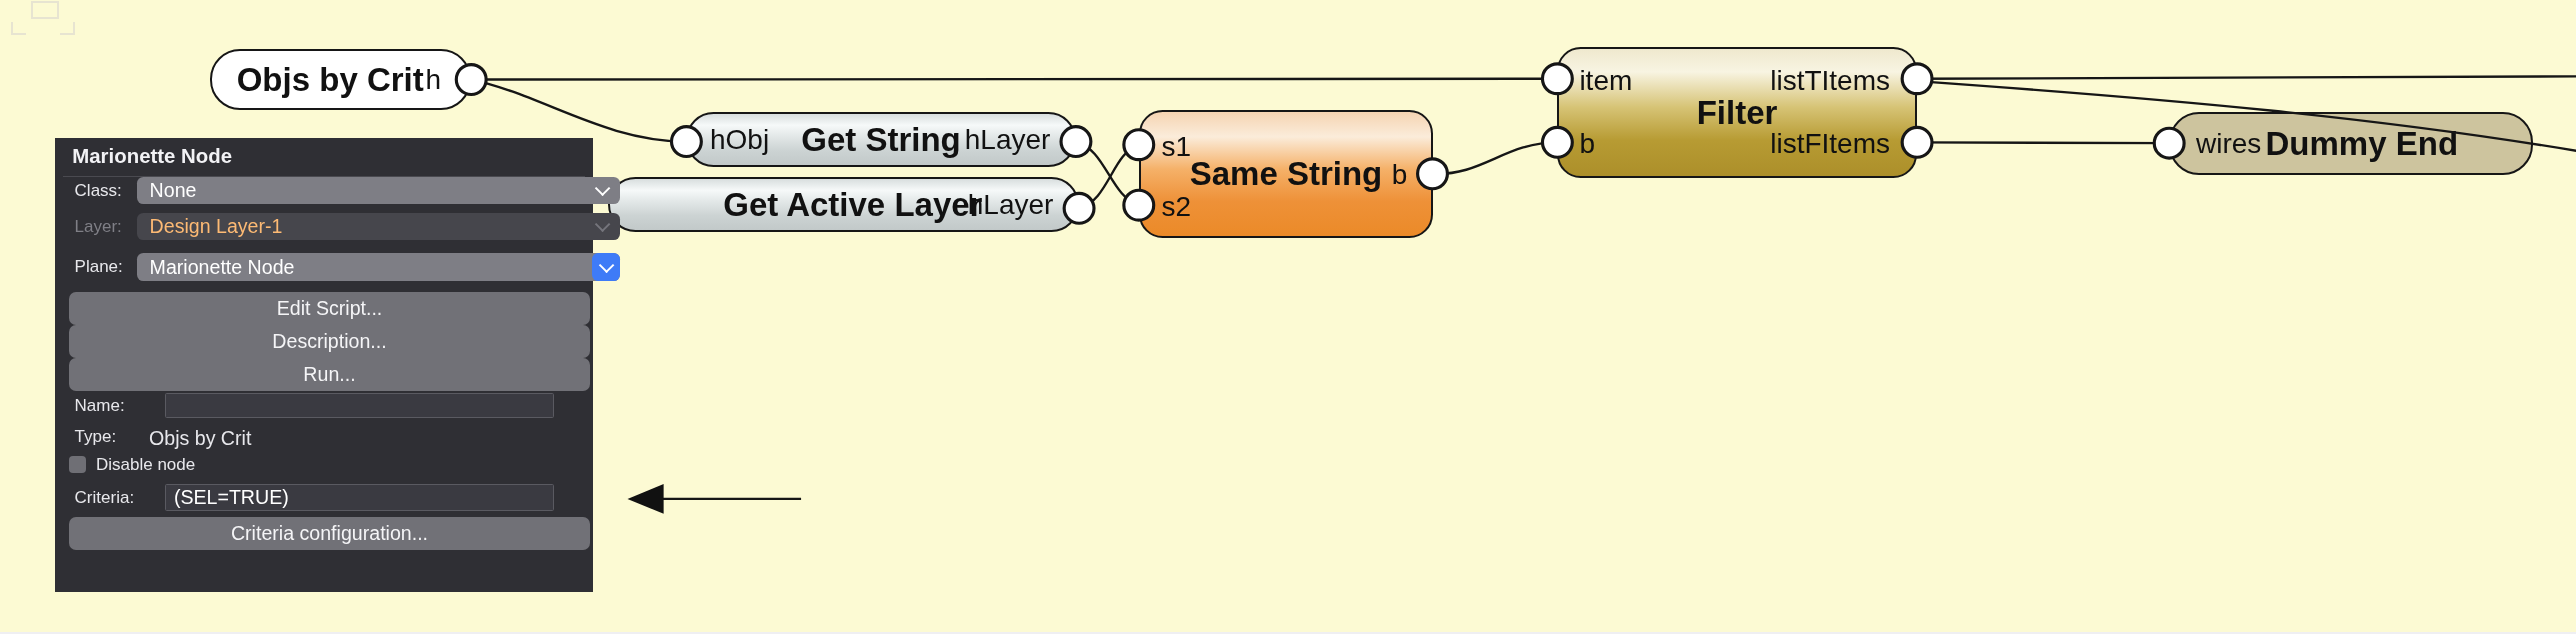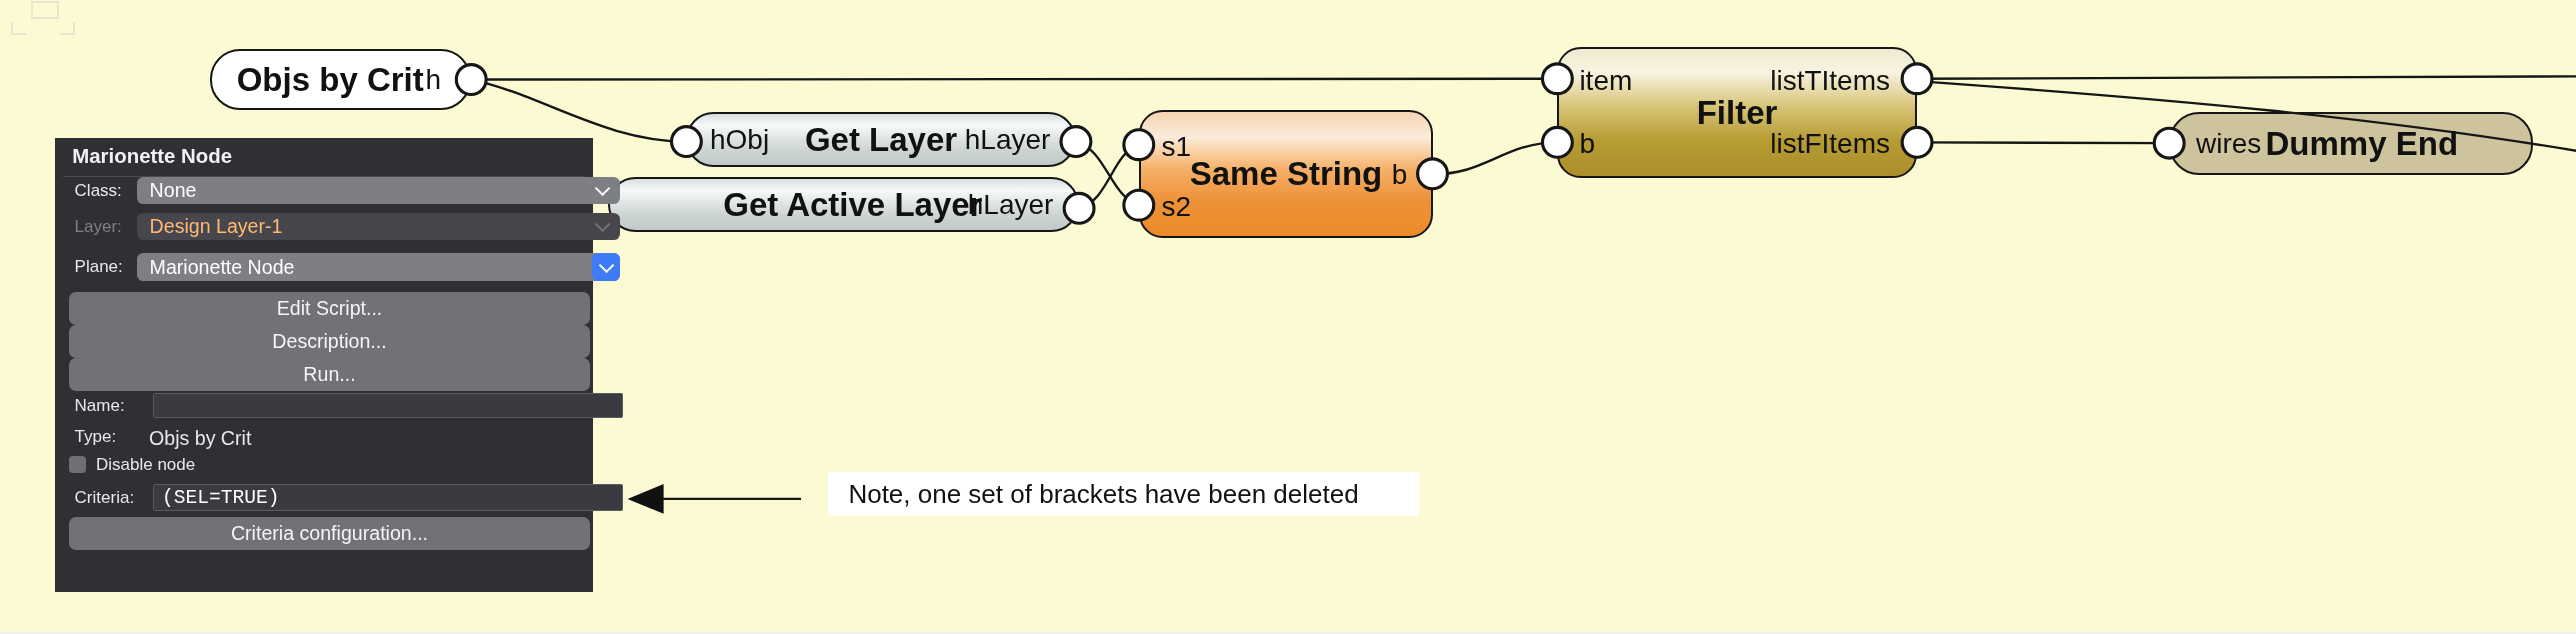--- a/index.html
+++ b/index.html
@@ -40,23 +40,23 @@
       box-sizing:border-box;display:flex;align-items:center;padding:0 12.6px;color:#FFFFFF;font-size:19.6px;}
   .dd.disabled{background:#46464C;color:#fdba74;}
   .chev{width:8.6px;height:8.6px;border-left:2.4px solid #FFF;border-bottom:2.4px solid #FFF;
         transform:rotate(-45deg);margin-left:auto;margin-top:-4.7px;}
   .dd.disabled .chev{border-color:#75757C;}
   .bluebtn{position:absolute;right:0;top:0;width:28px;height:28px;border-radius:6.3px;background:#3E7BF7;
            display:flex;align-items:center;justify-content:center;}
   .bluebtn .chev{margin:0;margin-top:-3.9px;}
   .pbtn{position:absolute;left:14px;width:521px;height:33px;border-radius:7px;background:#717177;
         color:#F5F5F7;font-size:19.6px;display:flex;align-items:center;justify-content:center;}
-  .pinput{position:absolute;left:98px;width:470px;height:25px;background:#3A3A41;border:0.8px solid #5A5A61;
+  .pinput{position:absolute;left:110px;width:389px;height:25px;background:#3A3A41;border:0.8px solid #5A5A61;
           box-sizing:border-box;color:#FFFFFF;font-size:19.6px;padding:0 7.9px;border-radius:1.6px;
-          font-family:Liberation Mono, monospace;}
+          font-family:Liberation Sans, sans-serif;}
   .pvalue{position:absolute;left:94px;color:#E8E8EC;font-size:19.6px;}
   .cbox{position:absolute;left:14px;width:17.3px;height:17.3px;border-radius:3.9px;background:#6F6F75;}
 
   
   .notebox{position:absolute;left:828px;top:472px;width:591px;height:44px;background:#FFFFFF;z-index:3;
            display:flex;align-items:center;padding-left:20.4px;box-sizing:border-box;
            font-size:26px;color:#111;white-space:nowrap;}
 
   
   .mark{position:absolute;z-index:1;}
@@ -75,21 +75,21 @@
   <div class="mark mk-left"></div>
   <div class="mark mk-right"></div>
 
   <div class="node pill n-white" style="left:210px;top:49px;width:261px;height:61px;">
     <span class="ntitle" style="left:46%;">Objs by Crit</span>
     <span class="plabel" style="right:28px;">h</span>
   </div>
 
   <div class="node pill n-gray" style="left:686px;top:112px;width:390px;height:55px;">
     <span class="plabel" style="left:22px;">hObj</span>
-    <span class="ntitle">Get Layer</span>
+    <span class="ntitle">Get String</span>
     <span class="plabel" style="right:23.6px;">hLayer</span>
   </div>
 
   <div class="node pill n-gray" style="left:608px;top:177px;width:471px;height:55px;">
     <span class="ntitle" style="left:52%;">Get Active Layer</span>
     <span class="plabel" style="right:23.6px;">hLayer</span>
   </div>
 
   <div class="node box n-orange" style="left:1139px;top:110px;width:294px;height:128px;">
     <span class="plabel fixed" style="left:20.4px;top:19px;">s1</span>
@@ -131,23 +131,20 @@
     <circle cx="1983" cy="100" r="19"></circle>
     <circle cx="1983" cy="181" r="19"></circle>
     <circle cx="2441" cy="100" r="19"></circle>
     <circle cx="2441" cy="181" r="19"></circle>
     <circle cx="2762" cy="182" r="19"></circle>
 
     <line x1="1020" y1="635" x2="841" y2="635"></line>
     <polygon points="799,635 845,616 845,654"></polygon>
   </svg>
 
-  <div class="notebox">
-    <span>Note, one set of brackets have been deleted</span>
-  </div>
 
   <div class="panel">
     <div class="ptitle">Marionette Node</div>
     <div class="sep"></div>
 
     <div class="plabel-row" style="top:39px;line-height:27px;">Class:</div>
     <div class="dd" style="top:39px;">
       <span>None</span>
       <span class="chev"></span>
     </div>

